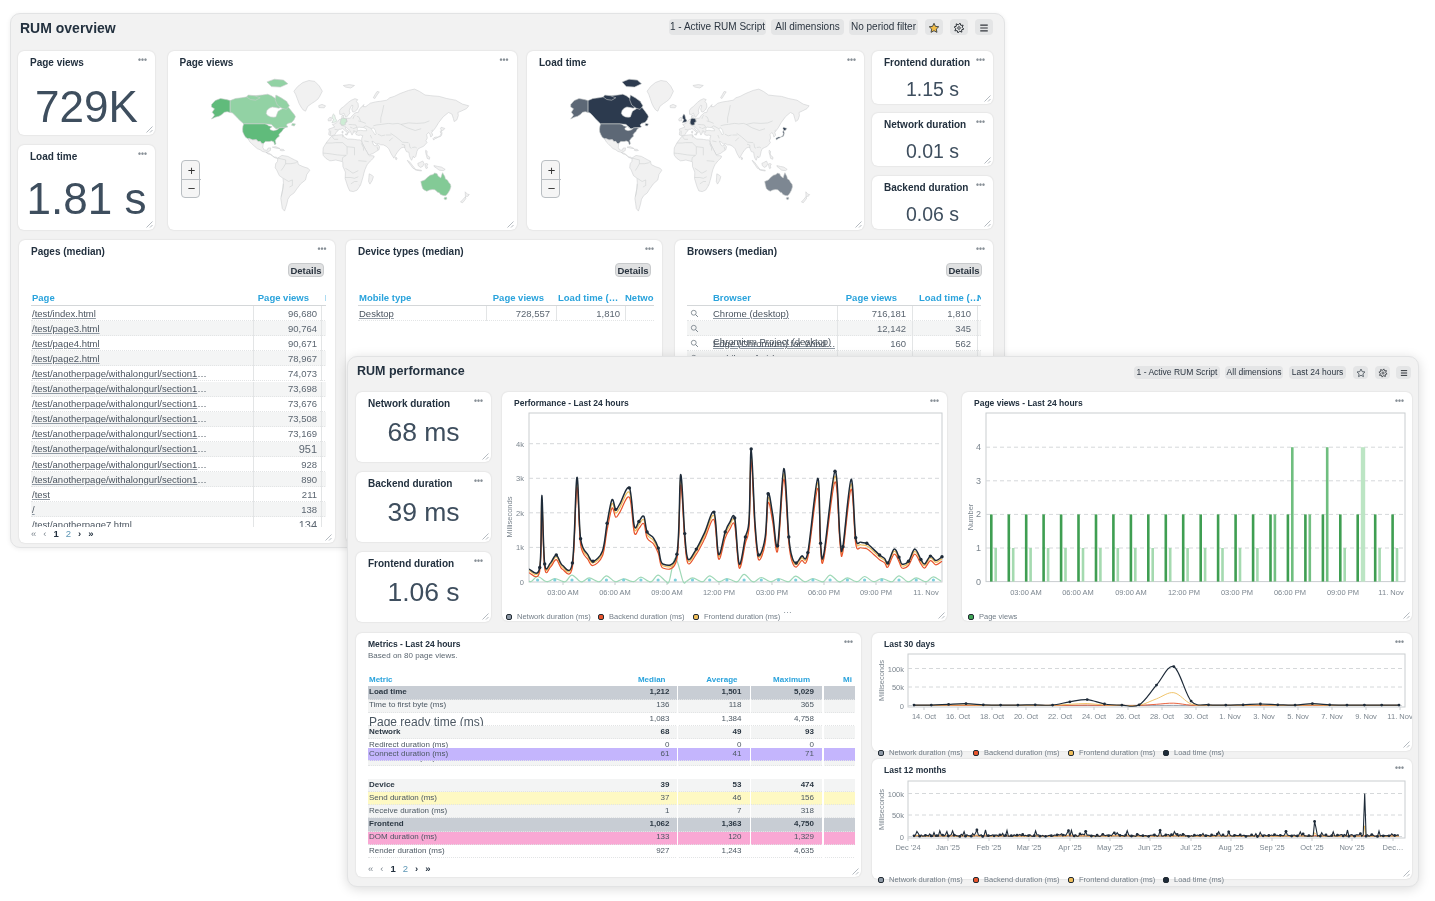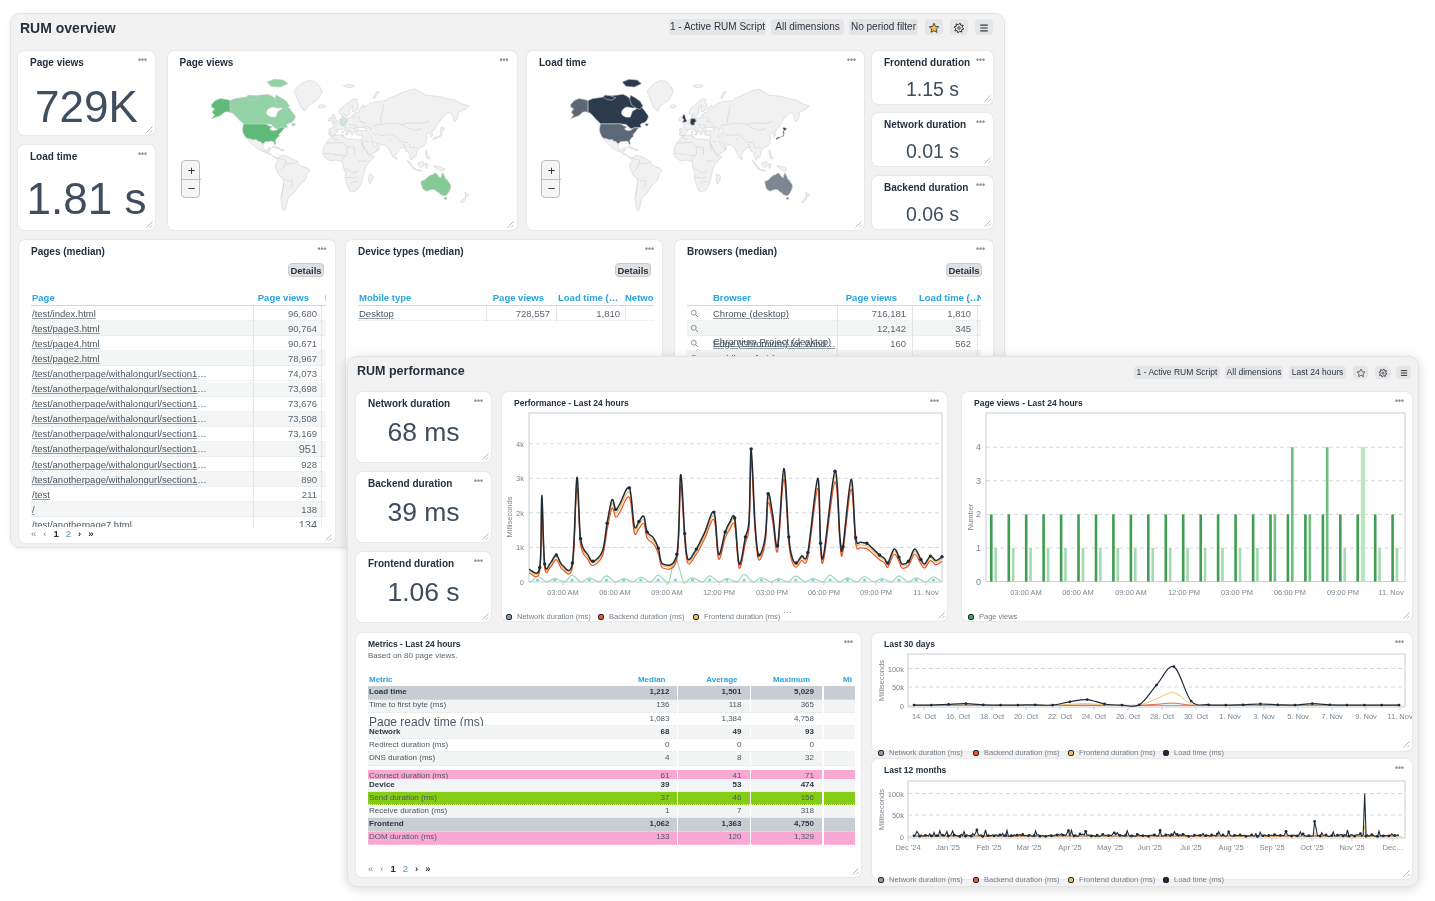--- a/index.html
+++ b/index.html
@@ -766,39 +766,39 @@
 </div>
 <div class="abs" style="left:0;top:78.4px;width:500px;height:13.2px;background:#f3f4f4;border-bottom:1px dotted #e2e4e5">
         <div class="abs" style="left:1px;top:0.8px;font-size:8px;color:#4c5863">DNS duration (ms)</div>
         <div class="num" style="left:201.5px;top:0.8px;width:100px;font-size:8px;color:#4c5863">4</div>
         <div class="abs" style="left:308.5px;top:0;width:1.5px;height:13.2px;background:#fff"></div>
         <div class="num" style="left:273.5px;top:0.8px;width:100px;font-size:8px;color:#4c5863">8</div>
         <div class="abs" style="left:381.5px;top:0;width:1.5px;height:13.2px;background:#fff"></div>
         <div class="num" style="left:346px;top:0.8px;width:100px;font-size:8px;color:#4c5863">32</div>
         <div class="abs" style="left:454px;top:0;width:1.5px;height:13.2px;background:#fff"></div>
 </div>
-<div class="abs" style="left:0;top:96px;width:500px;height:13.2px;background:#f9a8d4;border-bottom:1px dotted #e2e4e5">
+<div class="abs" style="left:0;top:74px;width:500px;height:13.2px;background:#c4b5fd;border-bottom:1px dotted #e2e4e5">
         <div class="abs" style="left:1px;top:0.8px;font-size:8px;color:#4c5863">Connect duration (ms)</div>
         <div class="num" style="left:201.5px;top:0.8px;width:100px;font-size:8px;color:#4c5863">61</div>
         <div class="abs" style="left:308.5px;top:0;width:1.5px;height:13.2px;background:#fff"></div>
         <div class="num" style="left:273.5px;top:0.8px;width:100px;font-size:8px;color:#4c5863">41</div>
         <div class="abs" style="left:381.5px;top:0;width:1.5px;height:13.2px;background:#fff"></div>
         <div class="num" style="left:346px;top:0.8px;width:100px;font-size:8px;color:#4c5863">71</div>
         <div class="abs" style="left:454px;top:0;width:1.5px;height:13.2px;background:#fff"></div>
 </div>
 <div class="abs" style="left:0;top:104.8px;width:500px;height:13.2px;background:#f3f4f4;border-bottom:1px dotted #e2e4e5">
         <div class="abs" style="left:1px;top:0.8px;font-size:8px;font-weight:bold;color:#2c3844">Device</div>
         <div class="num" style="left:201.5px;top:0.8px;width:100px;font-size:8px;font-weight:bold;color:#2c3844">39</div>
         <div class="abs" style="left:308.5px;top:0;width:1.5px;height:13.2px;background:#fff"></div>
         <div class="num" style="left:273.5px;top:0.8px;width:100px;font-size:8px;font-weight:bold;color:#2c3844">53</div>
         <div class="abs" style="left:381.5px;top:0;width:1.5px;height:13.2px;background:#fff"></div>
         <div class="num" style="left:346px;top:0.8px;width:100px;font-size:8px;font-weight:bold;color:#2c3844">474</div>
         <div class="abs" style="left:454px;top:0;width:1.5px;height:13.2px;background:#fff"></div>
 </div>
-<div class="abs" style="left:0;top:118.0px;width:500px;height:13.2px;background:#84cc16;border-bottom:1px dotted #e2e4e5">
+<div class="abs" style="left:0;top:118.0px;width:500px;height:13.2px;background:#fef9c3;border-bottom:1px dotted #e2e4e5">
         <div class="abs" style="left:1px;top:0.8px;font-size:8px;color:#4c5863">Send duration (ms)</div>
         <div class="num" style="left:201.5px;top:0.8px;width:100px;font-size:8px;color:#4c5863">37</div>
         <div class="abs" style="left:308.5px;top:0;width:1.5px;height:13.2px;background:#fff"></div>
         <div class="num" style="left:273.5px;top:0.8px;width:100px;font-size:8px;color:#4c5863">46</div>
         <div class="abs" style="left:381.5px;top:0;width:1.5px;height:13.2px;background:#fff"></div>
         <div class="num" style="left:346px;top:0.8px;width:100px;font-size:8px;color:#4c5863">156</div>
         <div class="abs" style="left:454px;top:0;width:1.5px;height:13.2px;background:#fff"></div>
 </div>
 <div class="abs" style="left:0;top:131.2px;width:500px;height:13.2px;background:#f3f4f4;border-bottom:1px dotted #e2e4e5">
         <div class="abs" style="left:1px;top:0.8px;font-size:8px;color:#4c5863">Receive duration (ms)</div>
@@ -818,20 +818,29 @@
         <div class="num" style="left:346px;top:0.8px;width:100px;font-size:8px;font-weight:bold;color:#2c3844">4,750</div>
         <div class="abs" style="left:454px;top:0;width:1.5px;height:13.2px;background:#fff"></div>
 </div>
 <div class="abs" style="left:0;top:157.6px;width:500px;height:13.2px;background:#f9a8d4;border-bottom:1px dotted #e2e4e5">
         <div class="abs" style="left:1px;top:0.8px;font-size:8px;color:#4c5863">DOM duration (ms)</div>
         <div class="num" style="left:201.5px;top:0.8px;width:100px;font-size:8px;color:#4c5863">133</div>
         <div class="abs" style="left:308.5px;top:0;width:1.5px;height:13.2px;background:#fff"></div>
         <div class="num" style="left:273.5px;top:0.8px;width:100px;font-size:8px;color:#4c5863">120</div>
         <div class="abs" style="left:381.5px;top:0;width:1.5px;height:13.2px;background:#fff"></div>
         <div class="num" style="left:346px;top:0.8px;width:100px;font-size:8px;color:#4c5863">1,329</div>
+        <div class="abs" style="left:454px;top:0;width:1.5px;height:13.2px;background:#fff"></div>
+</div>
+<div class="abs" style="left:0;top:170.8px;width:500px;height:13.2px;background:#fff;border-bottom:1px dotted #e2e4e5">
+        <div class="abs" style="left:1px;top:0.8px;font-size:8px;color:#4c5863">Render duration (ms)</div>
+        <div class="num" style="left:201.5px;top:0.8px;width:100px;font-size:8px;color:#4c5863">927</div>
+        <div class="abs" style="left:308.5px;top:0;width:1.5px;height:13.2px;background:#fff"></div>
+        <div class="num" style="left:273.5px;top:0.8px;width:100px;font-size:8px;color:#4c5863">1,243</div>
+        <div class="abs" style="left:381.5px;top:0;width:1.5px;height:13.2px;background:#fff"></div>
+        <div class="num" style="left:346px;top:0.8px;width:100px;font-size:8px;color:#4c5863">4,635</div>
         <div class="abs" style="left:454px;top:0;width:1.5px;height:13.2px;background:#fff"></div>
 </div>
 </div>
 <div class="abs" style="left:368px;top:863px;font-size:9.5px;color:#7d8790;letter-spacing:0"><span style="margin-right:7px">«</span><span style="margin-right:7px">‹</span><span style="margin-right:7px;color:#23313f;font-weight:bold">1</span><span style="margin-right:7px;color:#5d96b5">2</span><span style="margin-right:7px;color:#23313f;font-weight:bold">›</span><span style="color:#23313f;font-weight:bold">»</span></div>
 <div class="card" style="left:872px;top:633px;width:540px;height:117.5px;">
 <div class="ctitle" style="left:12px;top:6px;font-size:8.5px">Last 30 days</div>
 <div class="dots" style="left:523px;top:4px">•••</div>
 
 <svg class="abs" style="right:2.5px;bottom:2.5px;left:auto;position:absolute" width="7" height="7" viewBox="0 0 7 7">
         <path d="M6.5 0.5 L0.5 6.5 M6.5 4 L4 6.5" stroke="#b4bac0" stroke-width="1" fill="none"></path>

